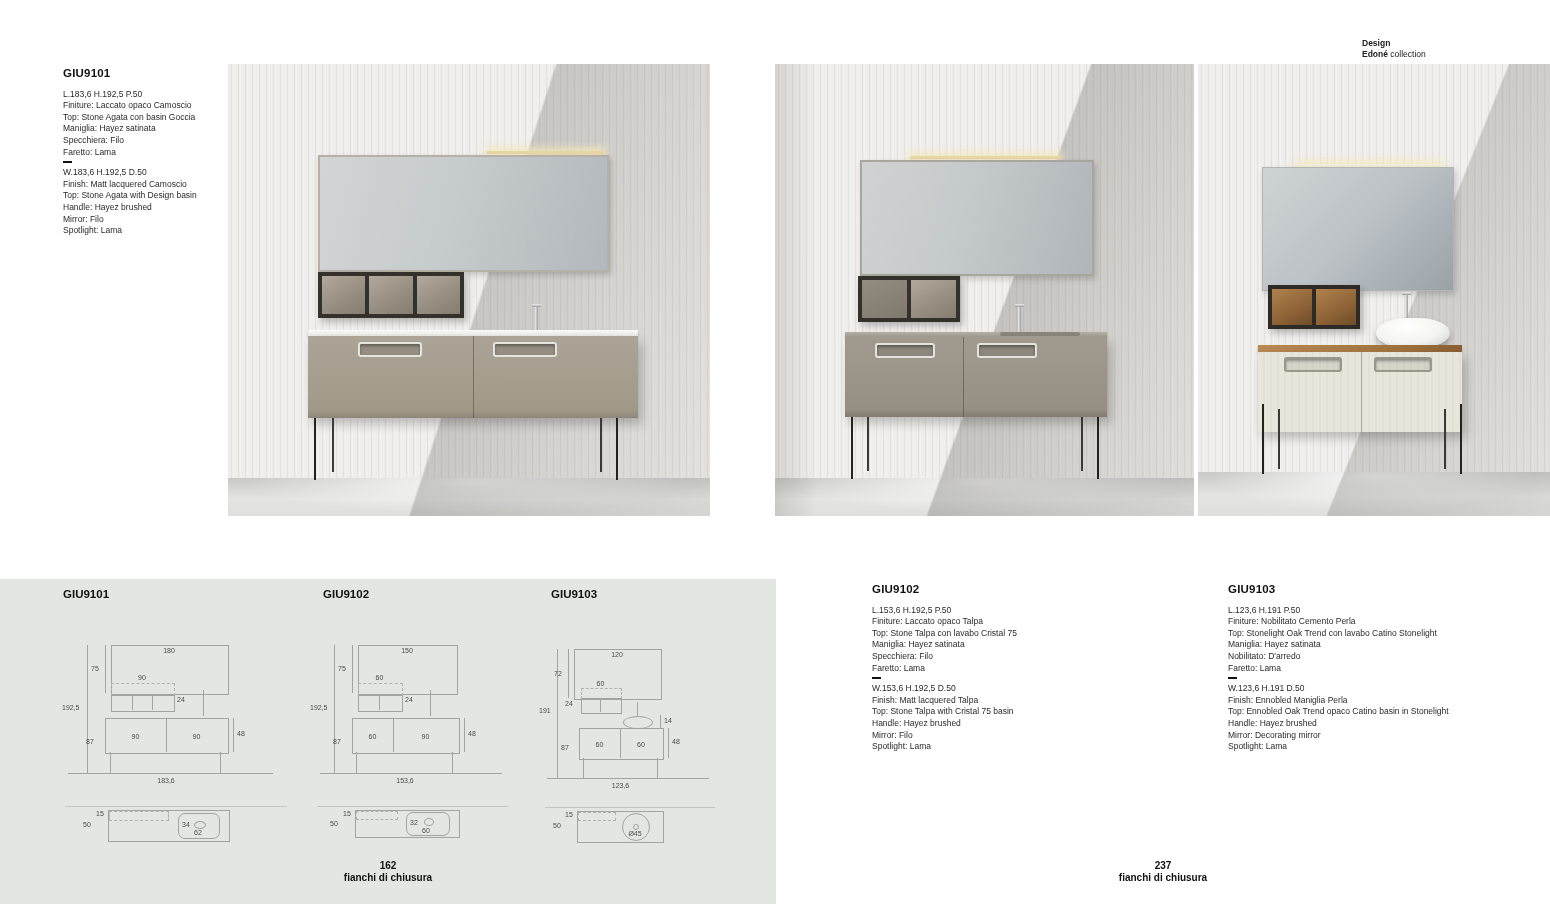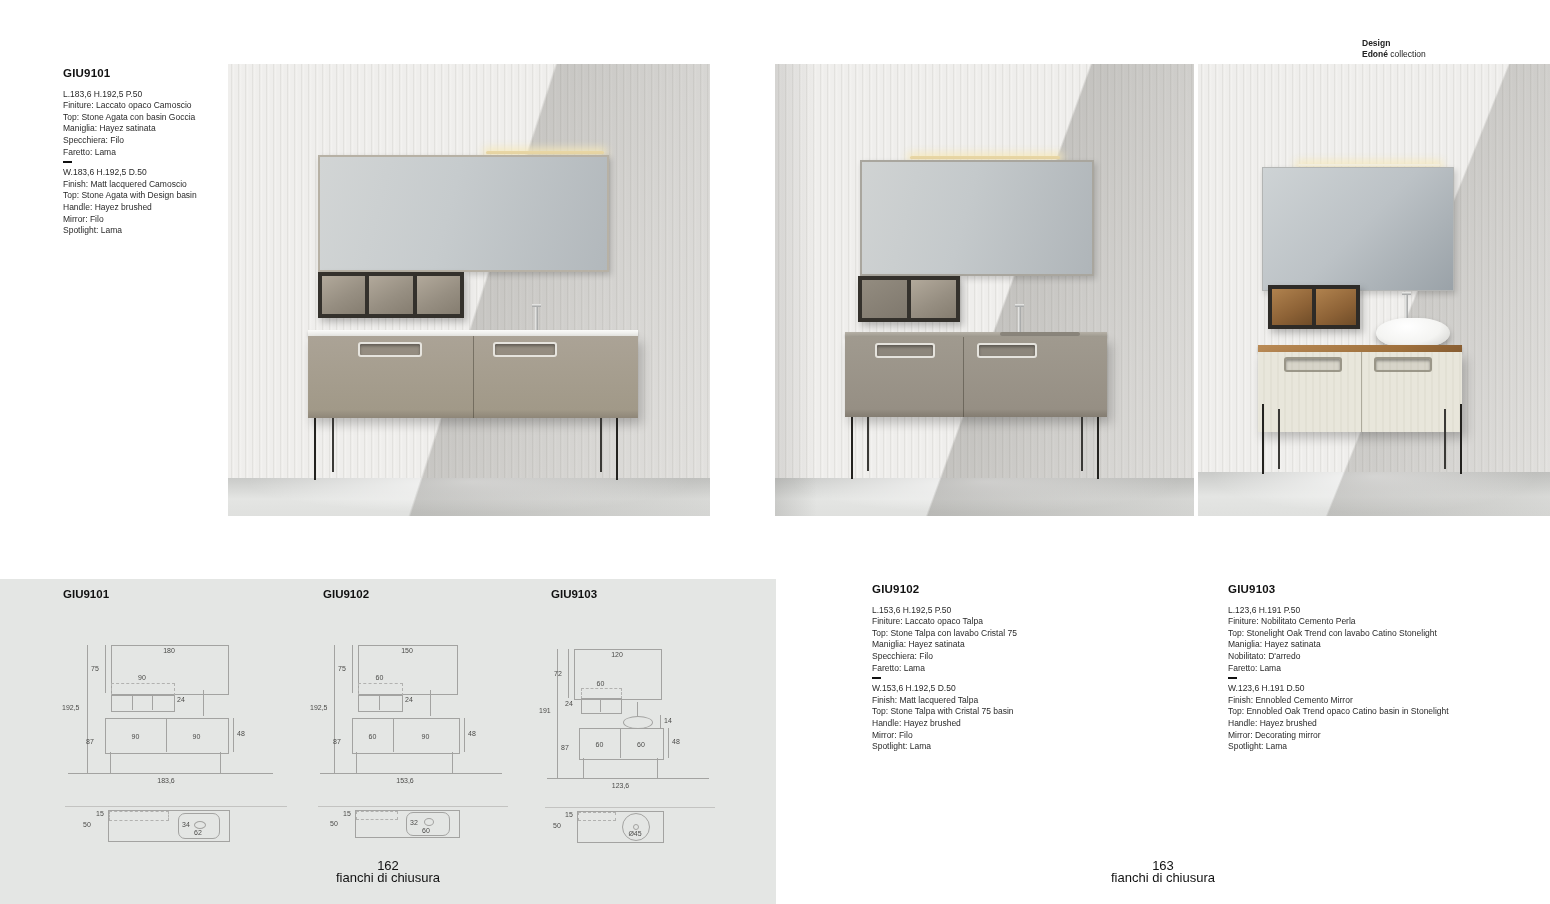--- a/index.html
+++ b/index.html
@@ -44,21 +44,21 @@
   .panel{position:absolute;background:#e4e6e4;}
   .dtitle{position:absolute;font-size:11.5px;font-weight:bold;color:#111;}
   .dim{position:absolute;font-size:7px;color:#4b4b49;white-space:nowrap;}
   .dimc{text-align:center;}
   .rc{position:absolute;border:1px solid #a3a3a1;}
   .rcd{position:absolute;border:1px dashed #b2b2b0;}
   .ln{position:absolute;background:#a3a3a1;}
   .lnl{position:absolute;background:#c3c3c1;}
   .oval{position:absolute;border:1px solid #a3a3a1;border-radius:50%;}
 
-  .footer{position:absolute;text-align:center;font-size:13px;font-weight:normal;line-height:12px;color:#111;}
+  .footer{position:absolute;text-align:center;font-size:10px;font-weight:bold;line-height:12px;color:#111;}
 
   .credit{position:absolute;font-size:8.5px;line-height:11px;color:#222;}
   .credit .b{font-weight:bold;}
 </style>
 </head>
 <body>
 
 <div class="page">
 
   <div class="spec" style="left:63px;top:68px;width:175px;">
@@ -298,25 +298,25 @@
   <div class="spec" style="left:1228px;top:584px;width:250px;">
     <div class="code">GIU9103</div>
     <div>L.123,6 H.191 P.50</div>
     <div>Finiture: Nobilitato Cemento Perla</div>
     <div>Top: Stonelight Oak Trend con lavabo Catino Stonelight</div>
     <div>Maniglia: Hayez satinata</div>
     <div>Nobilitato: D'arredo</div>
     <div>Faretto: Lama</div>
     <div class="sep"></div>
     <div>W.123,6 H.191 D.50</div>
-    <div>Finish: Ennobled Cemento Mirror</div>
+    <div>Finish: Ennobled Maniglia Perla</div>
     <div>Top: Ennobled Oak Trend opaco Catino basin in Stonelight</div>
     <div>Handle: Hayez brushed</div>
     <div>Mirror: Decorating mirror</div>
     <div>Spotlight: Lama</div>
   </div>
 
   <div class="footer" style="left:1075px;top:860px;width:176px;">
-    <div>163</div>
+    <div>237</div>
     <div>fianchi di chiusura</div>
   </div>
 
 </div>
 
 </body></html>

